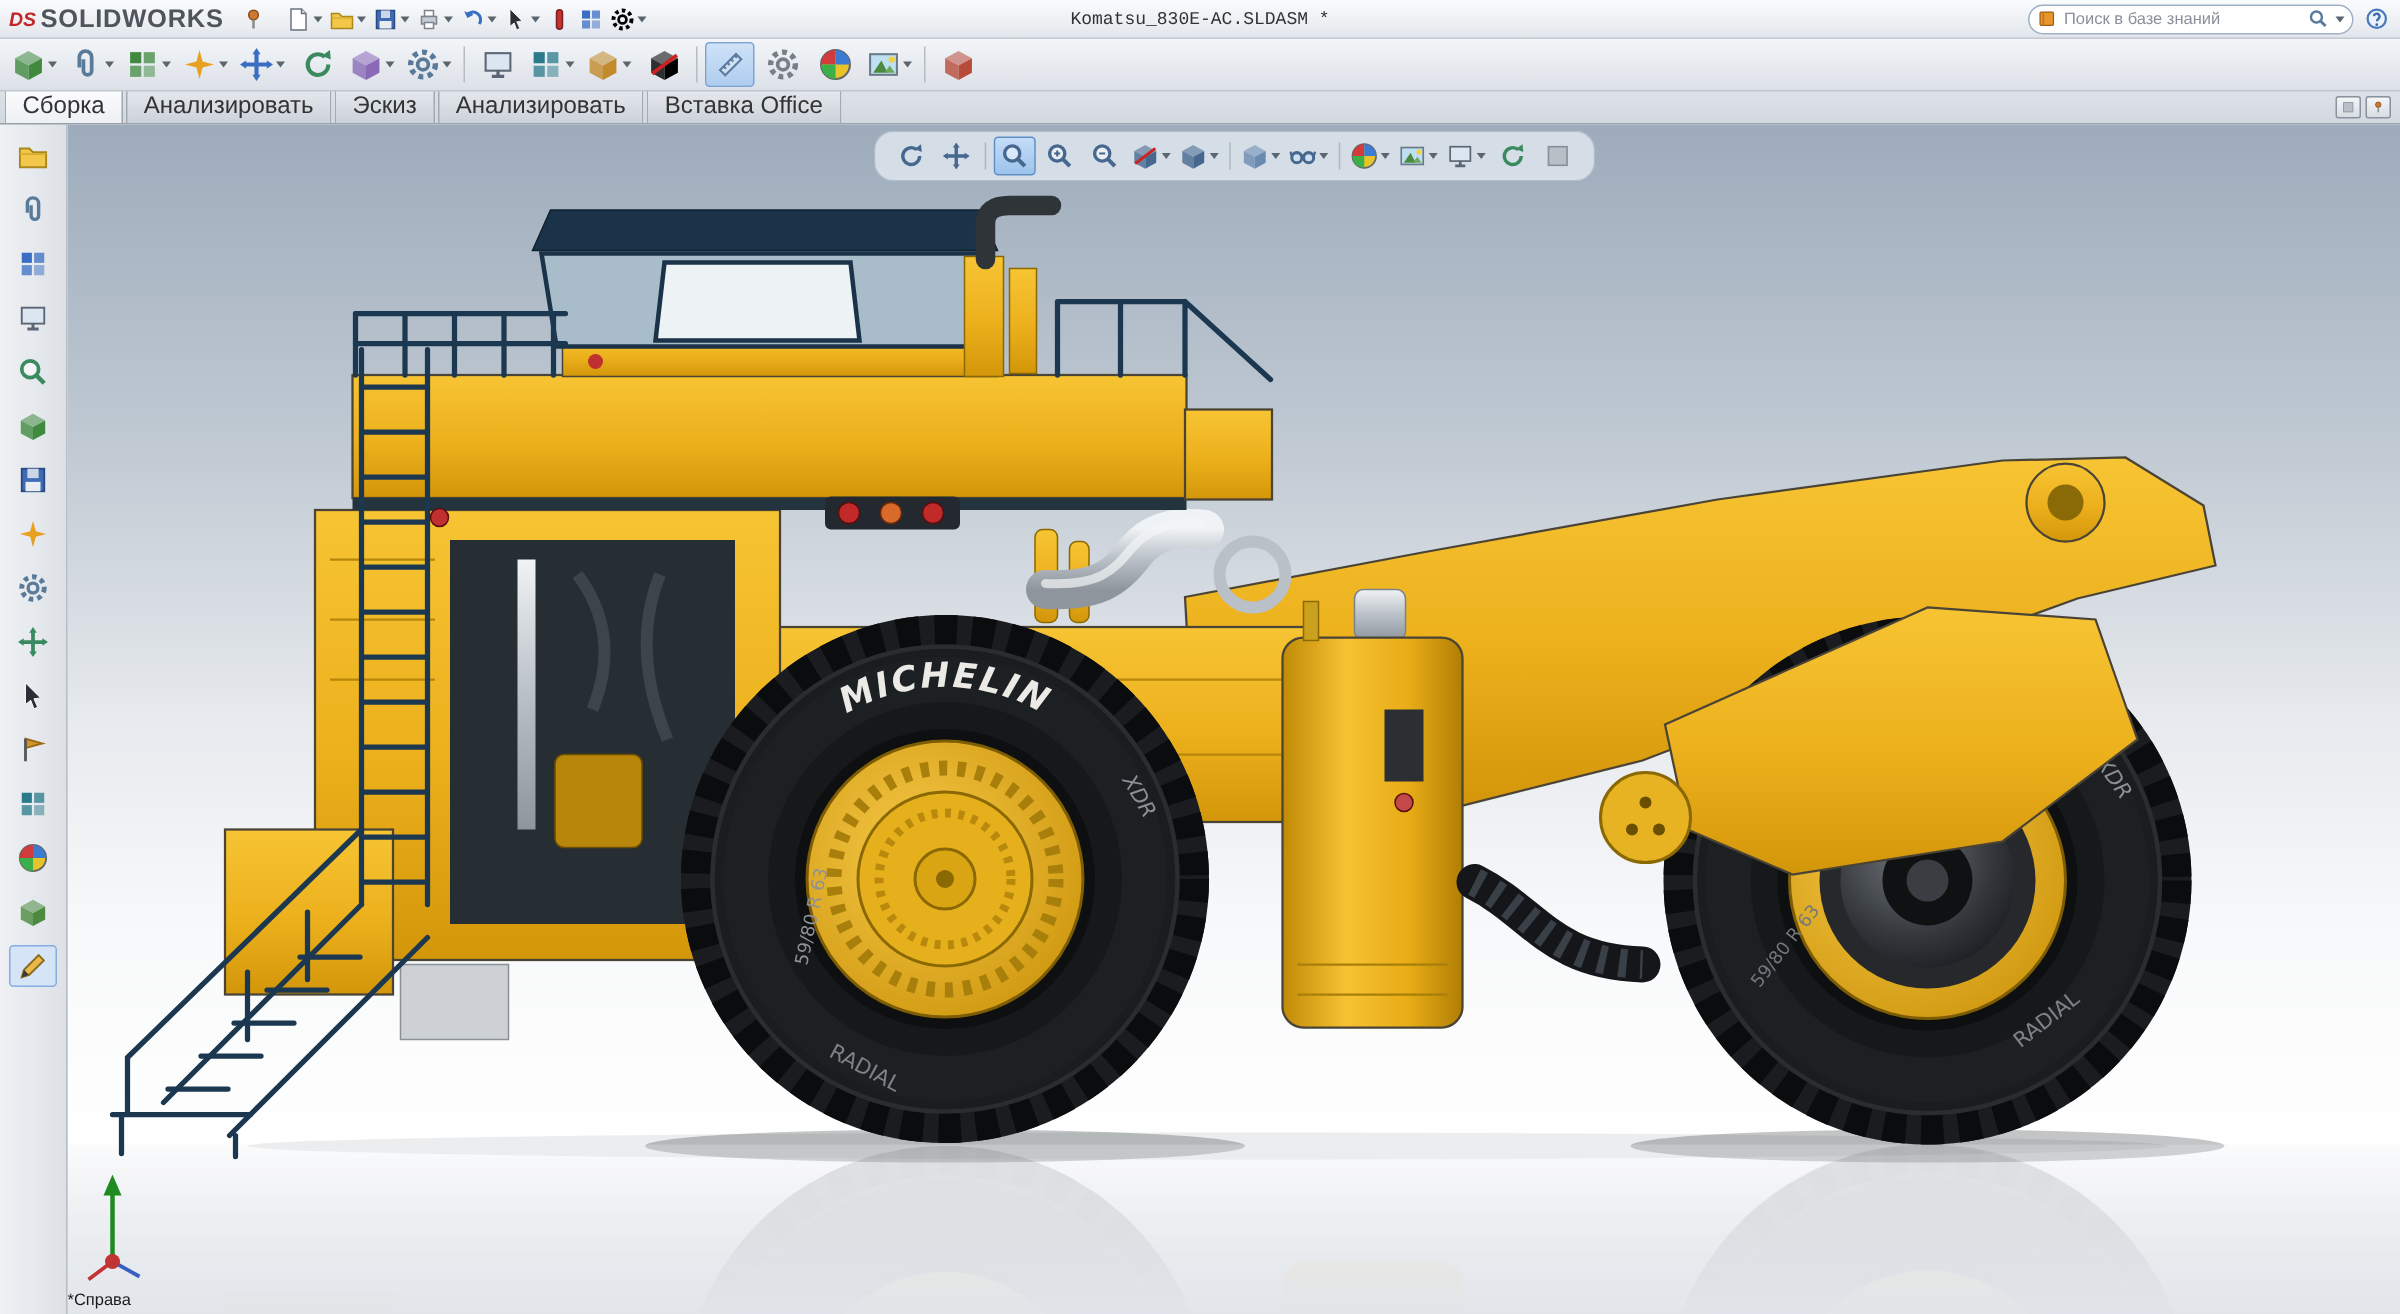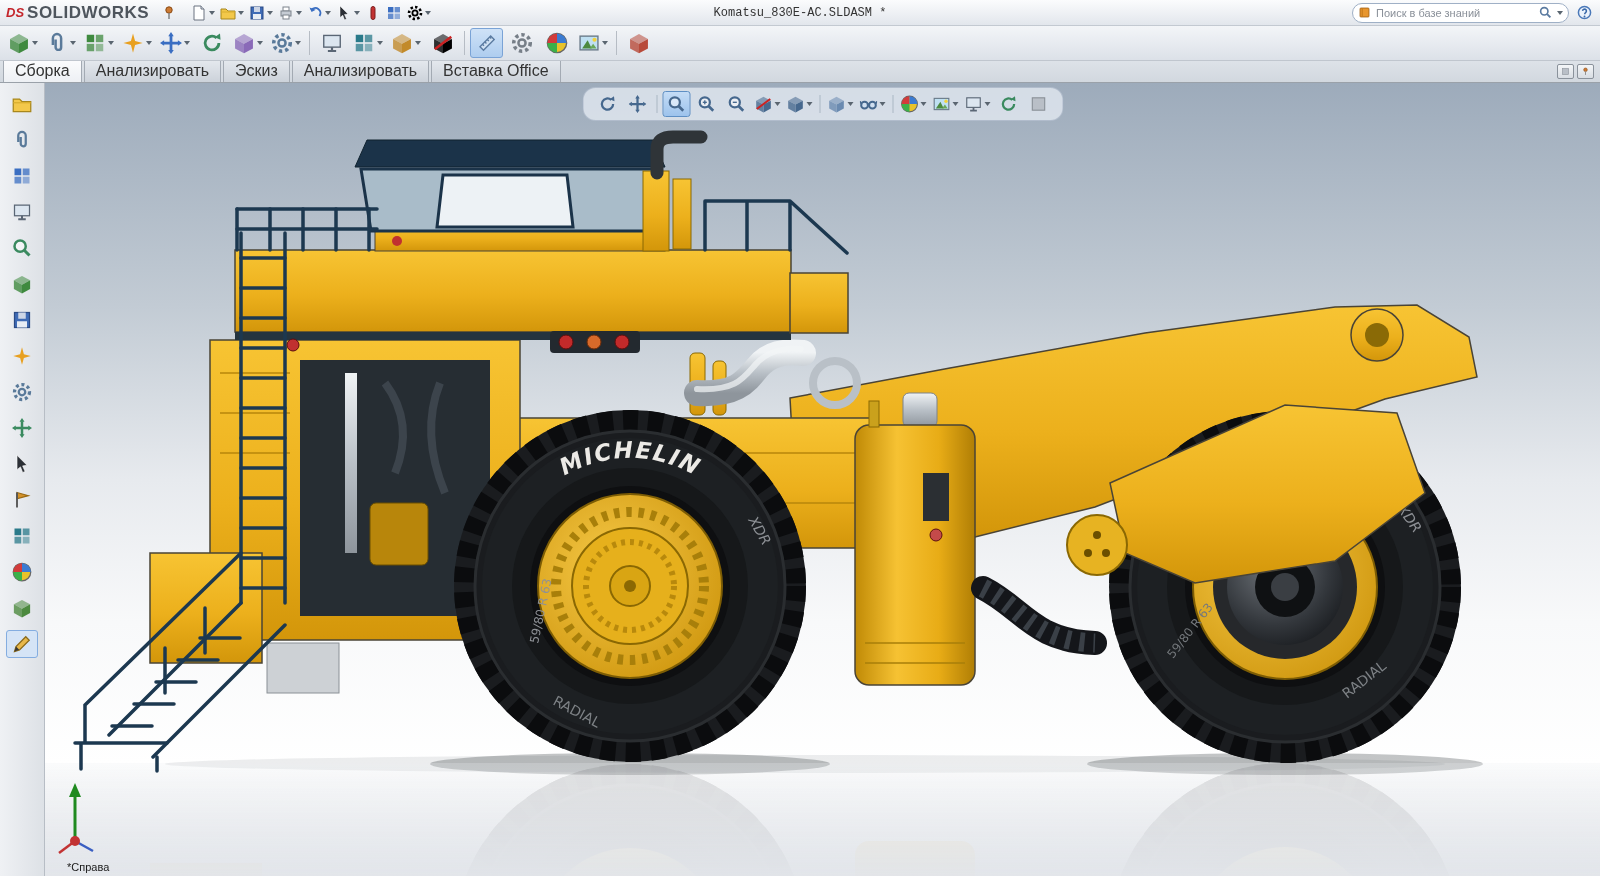--- a/index.html
+++ b/index.html
@@ -43,21 +43,21 @@
   .ltbtn svg{width:20px;height:20px;}
   .ltbtn.active{background:#d5e4f6;border-color:#84ade0;}
   .viewport{flex:1;position:relative;overflow:hidden;}
   .viewport > svg.scene{position:absolute;inset:0;width:100%;height:100%;display:block;}
   
   .hud{position:absolute;top:4px;left:50%;transform:translateX(-50%);display:flex;align-items:center;gap:2px;background:rgba(228,234,242,.78);border:1px solid rgba(148,162,182,.55);border-radius:13px;padding:3px 10px;z-index:20;color:#46688e;}
   .hud .hbtn{display:flex;align-items:center;justify-content:center;height:24px;min-width:24px;border:1px solid transparent;border-radius:3px;padding:0 1px;}
   .hud .hbtn svg{width:18px;height:18px;}
   .hud .hbtn.pressed{background:linear-gradient(#c4dcf6,#9dc3ec);border-color:#5e8fc4;}
   .hud .hsep{width:1px;height:18px;background:rgba(130,145,165,.5);margin:0 3px;}
-  .view-name{position:absolute;left:22px;bottom:3px;font-size:11px;color:#1a1a1a;z-index:15;}
+  .view-name{position:absolute;left:0;bottom:3px;font-size:11px;color:#1a1a1a;z-index:15;}
   svg text{font-family:"DejaVu Sans",sans-serif;}
 </style>
 </head>
 <body>
 
 <svg width="0" height="0" style="position:absolute" aria-hidden="true">
   <defs>
     <symbol id="i-page" viewBox="0 0 16 16">
         <path d="M3 1h7l3 3v11H3z" fill="#fff" stroke="#6a7280"></path>
         <path d="M10 1v3h3" fill="#dfe5ec" stroke="#6a7280"></path>

